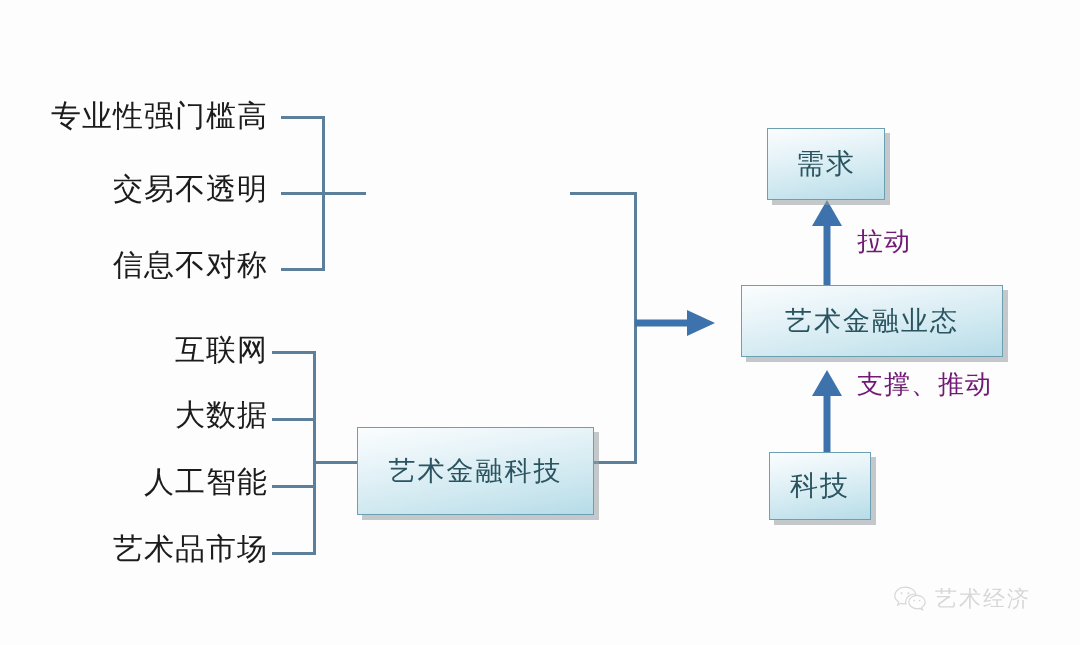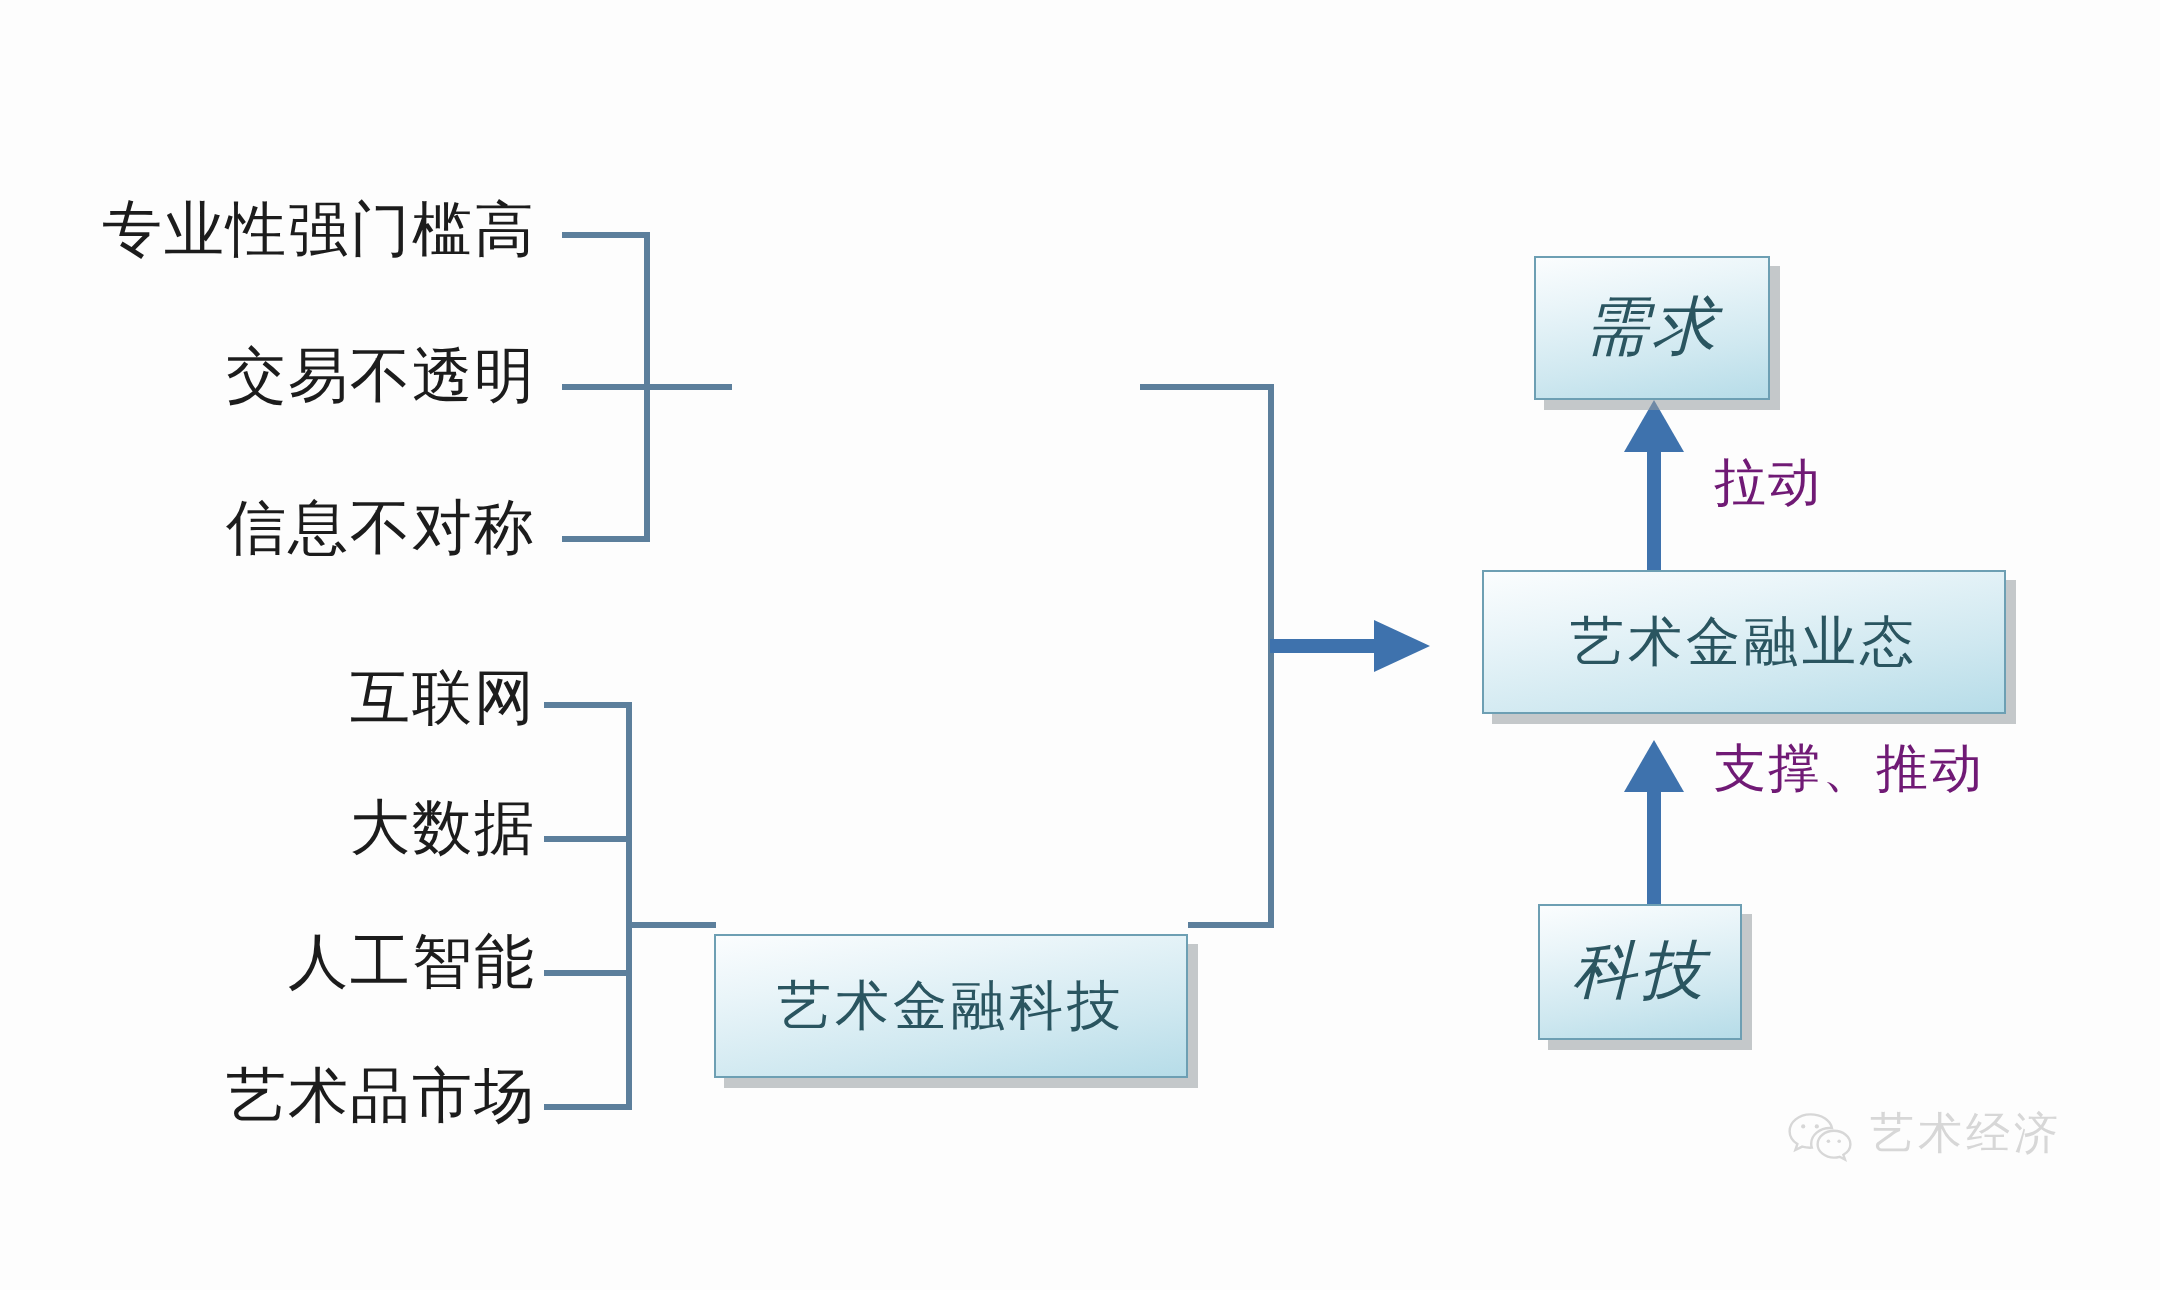--- a/index.html
+++ b/index.html
@@ -39,21 +39,21 @@
     background: linear-gradient(170deg, #fbfdfe 0%, #eaf5f9 28%, #cfe8f0 68%, #b6dce8 100%);
     box-shadow: 5px 5px 0 0 rgba(150,156,160,0.55);
     display: flex;
     align-items: center;
     justify-content: center;
     color: #2a5560;
     font-family: "Liberation Serif", "DejaVu Serif", serif;
     letter-spacing: 2px;
   }
   .node-box.wide  { font-size: 27px; }
-  .node-box.small { font-size: 32px; font-style: italic; }
+  .node-box.small { font-size: 28px; }
 
   
   .wire {
     position: absolute;
     background: #5c7f9c;
   }
   .wire.h { height: 3px; }
   .wire.v { width: 3px; }
 
   
@@ -72,23 +72,23 @@
     left: 0; top: 0;
     width: 1080px;
     height: 645px;
     pointer-events: none;
   }
 
   
   #watermark {
     position: absolute;
     left: 893px;
-    top: 552px;
+    top: 584px;
     display: flex;
-    align-items: flex-end;
+    align-items: flex-start;
     gap: 8px;
     opacity: 0.38;
   }
   #watermark .wm-text {
     font-family: "Liberation Serif", "DejaVu Serif", serif;
     font-size: 22px;
     color: #9a9a9a;
     letter-spacing: 2px;
     white-space: nowrap;
   }
@@ -136,21 +136,21 @@
       <polygon points="812,226 827,200 842,226" fill="#3e72ad"></polygon>
     </g>
 
     <g>
       <line x1="827" y1="452" x2="827" y2="392" stroke="#3e72ad" stroke-width="7"></line>
       <polygon points="812,396 827,370 842,396" fill="#3e72ad"></polygon>
     </g>
   </svg>
 
 
-  <div class="node-box wide" style="left:357px; top:427px; width:237px; height:72px;margin-top:40px;">艺术金融科技</div>
+  <div class="node-box wide" style="left:357px; top:427px; width:237px; height:88px;">艺术金融科技</div>
 
   <div class="node-box wide" style="left:741px; top:285px; width:262px; height:72px;">艺术金融业态</div>
 
   <div class="node-box small" style="left:767px; top:128px; width:118px; height:72px;">需求</div>
 
   <div class="node-box small" style="left:769px; top:452px; width:102px; height:68px;">科技</div>
 
   <div class="arrow-label" style="left:857px; top:224px;">拉动</div>
 
   <div class="arrow-label" style="left:857px; top:367px;">支撑、推动</div>

